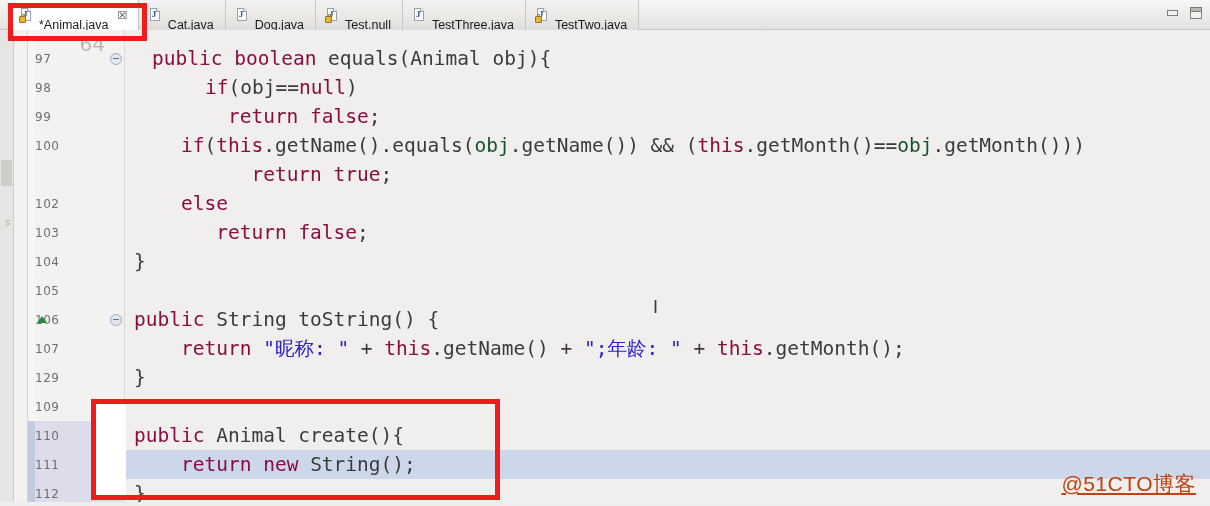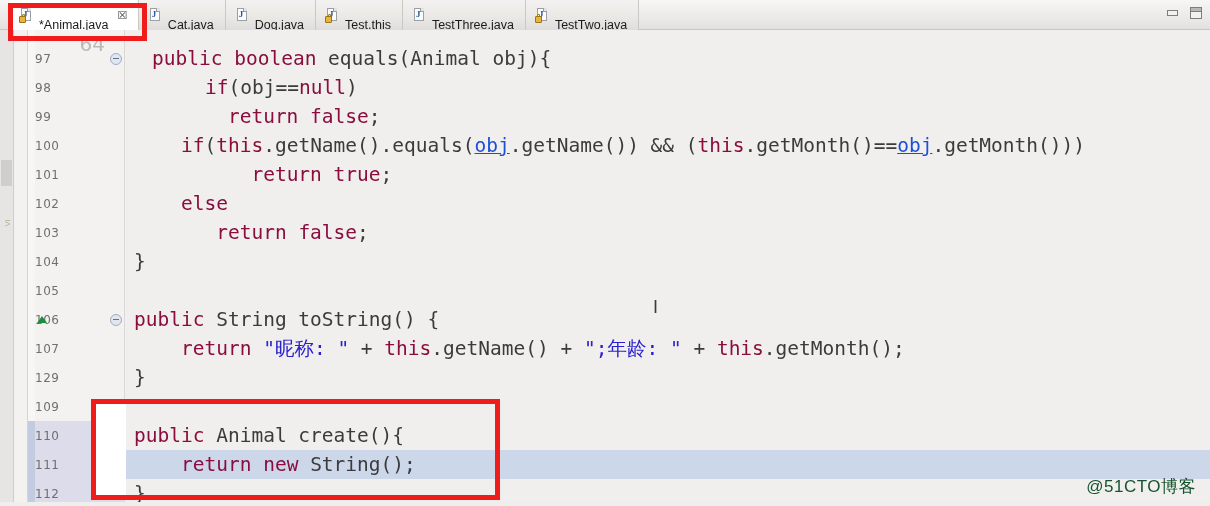--- a/index.html
+++ b/index.html
@@ -275,21 +275,21 @@
     font-size: 19.5px;
     color: #3b3b3b;
     padding-left: 8px;
     box-sizing: border-box;
   }
   .codeline.cur {
     background: #ccd7ea;
   }
   .kw  { color: #8a0d3e; }
   .str { color: #2a20cf; }
-  .prm { color: #1d4ed8; text-decoration: underline; }
+  .prm { color: #14532d; }
   .pln { color: #3b3b3b; }
 
   
   .whitecard {
     position: absolute;
     left: 96px; top: 403px;
     width: 404px; height: 93px;
     background: #ffffff;
   }
 
@@ -310,24 +310,25 @@
     width: 9px; height: 19px;
     color: #3a3a3a;
     font-family: "DejaVu Sans", sans-serif;
     font-size: 17px;
     line-height: 19px;
     text-align: center;
   }
   .watermark {
     position: absolute;
     right: 14px; bottom: 8px;
-    font-size: 17px;
-    color: #14532d;
+    font-size: 21px;
+    color: #c2410c;
     letter-spacing: 0.5px;
     user-select: none;
+    text-decoration: underline;
   }
   .ghostline {
     position: absolute;
     left: 35px; top: 32px;
     width: 90px;
     text-align: right;
     padding-right: 20px;
     box-sizing: border-box;
     font-family: "DejaVu Sans", sans-serif;
     font-size: 20px;
@@ -369,21 +370,21 @@
             <span class="jmark">J</span>
           </span>
           <span class="tlabel">Dog.java</span>
         </div>
         <div class="tab">
           <span class="ficon">
             <span class="page"></span>
             <span class="jmark">J</span>
             <span class="lock"></span>
           </span>
-          <span class="tlabel">Test.this</span>
+          <span class="tlabel">Test.null</span>
         </div>
         <div class="tab">
           <span class="ficon">
             <span class="page"></span>
             <span class="jmark">J</span>
           </span>
           <span class="tlabel">TestThree.java</span>
         </div>
         <div class="tab">
           <span class="ficon">
@@ -423,23 +424,20 @@
         <span class="fold"></span>
       </div>
       <div class="gline" style="top: 43px;">
         <span>98</span>
       </div>
       <div class="gline" style="top: 72px;">
         <span>99</span>
       </div>
       <div class="gline" style="top: 101px;">
         <span>100</span>
-      </div>
-      <div class="gline" style="top: 130px;">
-        <span>101</span>
       </div>
       <div class="gline" style="top: 159px;">
         <span>102</span>
       </div>
       <div class="gline" style="top: 188px;">
         <span>103</span>
       </div>
       <div class="gline" style="top: 217px;">
         <span>104</span>
       </div>

